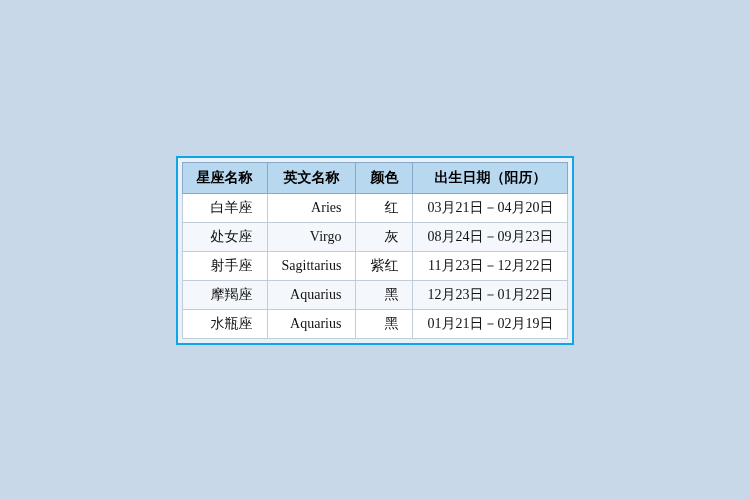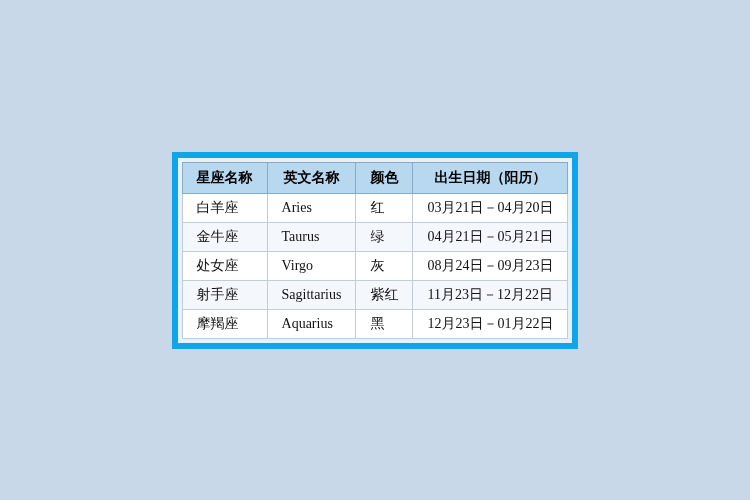--- a/index.html
+++ b/index.html
@@ -14,41 +14,41 @@
       background-color: #c8d8e8;
       display: flex;
       align-items: center;
       justify-content: center;
       font-family: "SimSun", "宋体", serif;
       font-size: 14px;
     }
 
     .table-wrapper {
       background-color: #e8f0f8;
-      border: 6px solid #0ea5e9;
+      border: 2px solid #0ea5e9;
       padding: 4px;
     }
 
     table {
       border-collapse: collapse;
       background-color: #ffffff;
     }
 
     th {
       background-color: #b8d8f0;
       color: #000;
       font-weight: bold;
       text-align: center;
       padding: 6px 14px;
       border: 1px solid #88aac8;
       font-size: 14px;
     }
 
     td {
-      text-align: left;
+      text-align: right;
       padding: 5px 14px;
       border: 1px solid #c0ccd8;
       color: #111;
       font-size: 14px;
     }
 
     tr:nth-child(even) td {
       background-color: #f4f8fc;
     }
 
@@ -72,38 +72,38 @@
     </thead>
     <tbody id="table-body">
 
     <tr>
           <td>白羊座</td>
           <td>Aries</td>
           <td>红</td>
           <td>03月21日－04月20日</td>
         </tr>
         <tr>
-          <td>金牛座</td>
-          <td>Taurus</td>
-          <td>绿</td>
-          <td>04月21日－05月21日</td>
-        </tr>
-        <tr>
           <td>处女座</td>
           <td>Virgo</td>
           <td>灰</td>
           <td>08月24日－09月23日</td>
         </tr>
         <tr>
           <td>射手座</td>
           <td>Sagittarius</td>
           <td>紫红</td>
           <td>11月23日－12月22日</td>
         </tr>
         <tr>
           <td>摩羯座</td>
           <td>Aquarius</td>
           <td>黑</td>
           <td>12月23日－01月22日</td>
         </tr>
+        <tr>
+          <td>水瓶座</td>
+          <td>Aquarius</td>
+          <td>黑</td>
+          <td>01月21日－02月19日</td>
+        </tr>
       </tbody>
   </table>
 </div>
 
 </body></html>

